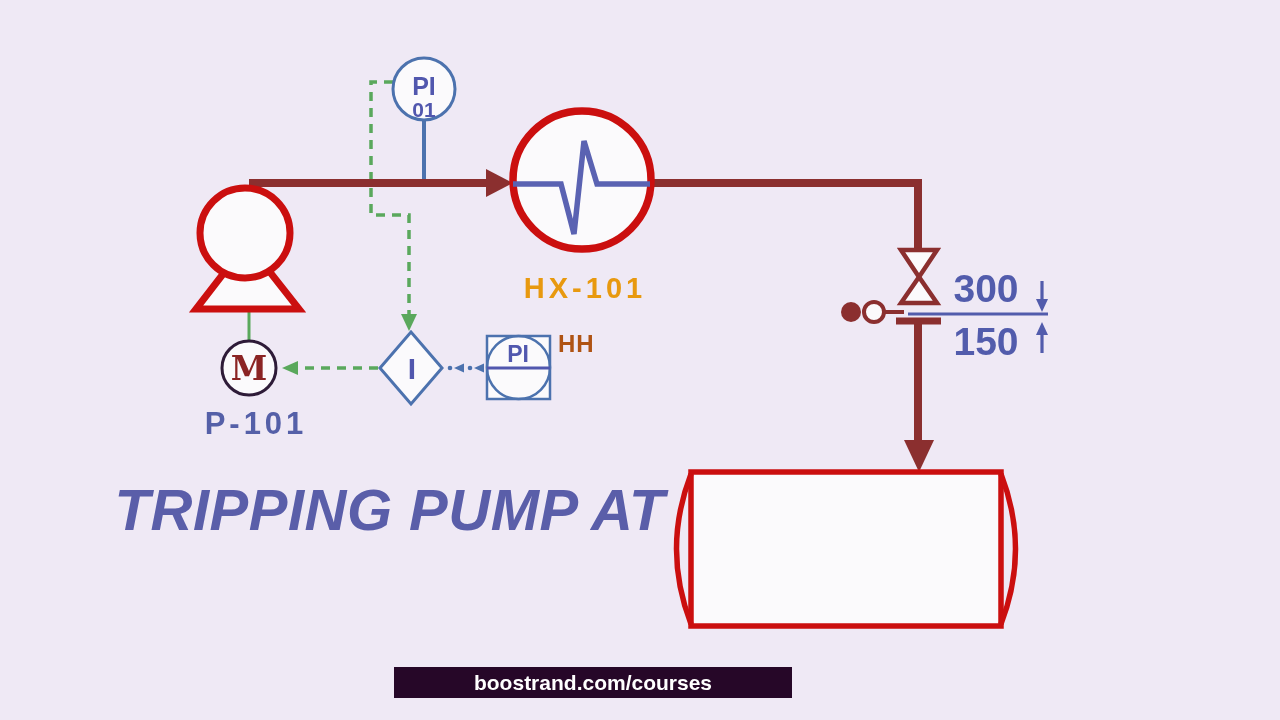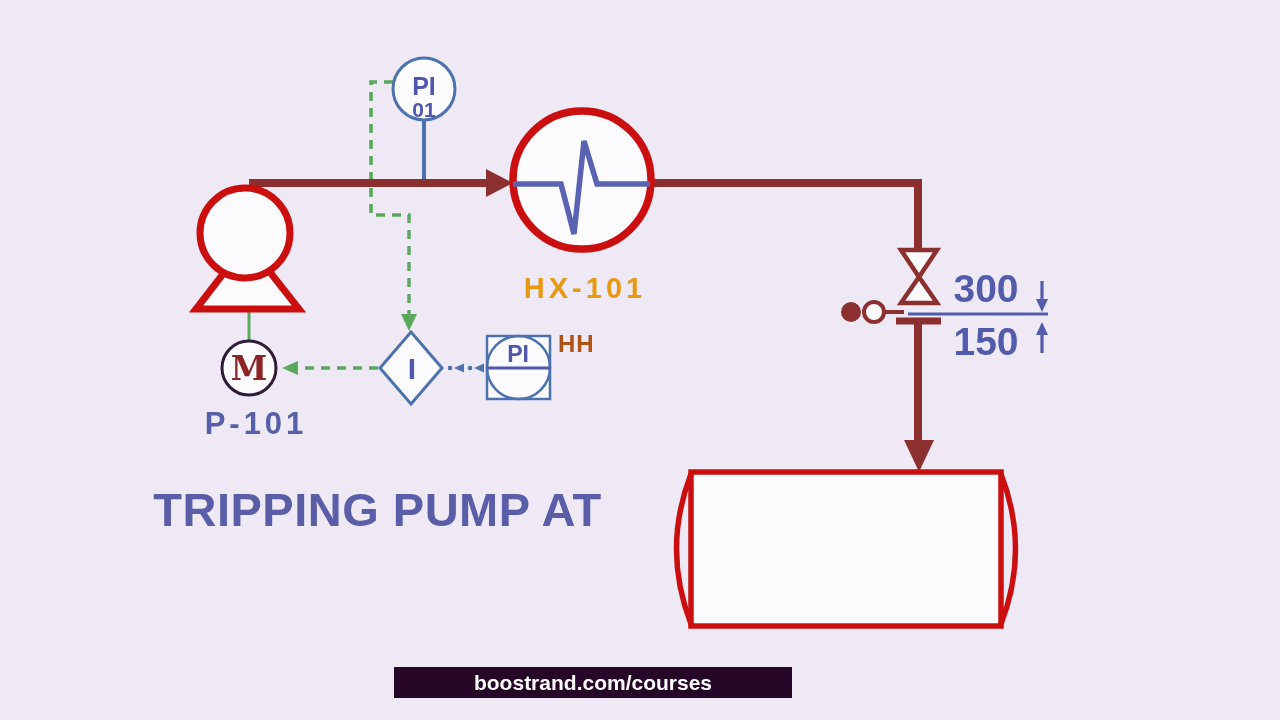--- a/index.html
+++ b/index.html
@@ -19,26 +19,27 @@
   .stage svg {
     position: absolute;
     left: 0;
     top: 0;
   }
   .headline {
     position: absolute;
     left: 90px;
     top: 474px;
     width: 575px;
-    text-align: center;
+    text-align: right;
     color: var(--title-blue, #5A5EA9);
-    font-size: 47px;
+    font-size: 58px;
     line-height: 71px;
     font-weight: 800;
     letter-spacing: 0.5px;
+    font-style: italic;
   }
   .banner {
     position: absolute;
     left: 394px;
     top: 667px;
     width: 398px;
     height: 31px;
     background: var(--banner-bg, #260728);
     color: var(--banner-text, #FFFFFF);
     font-size: 21px;

